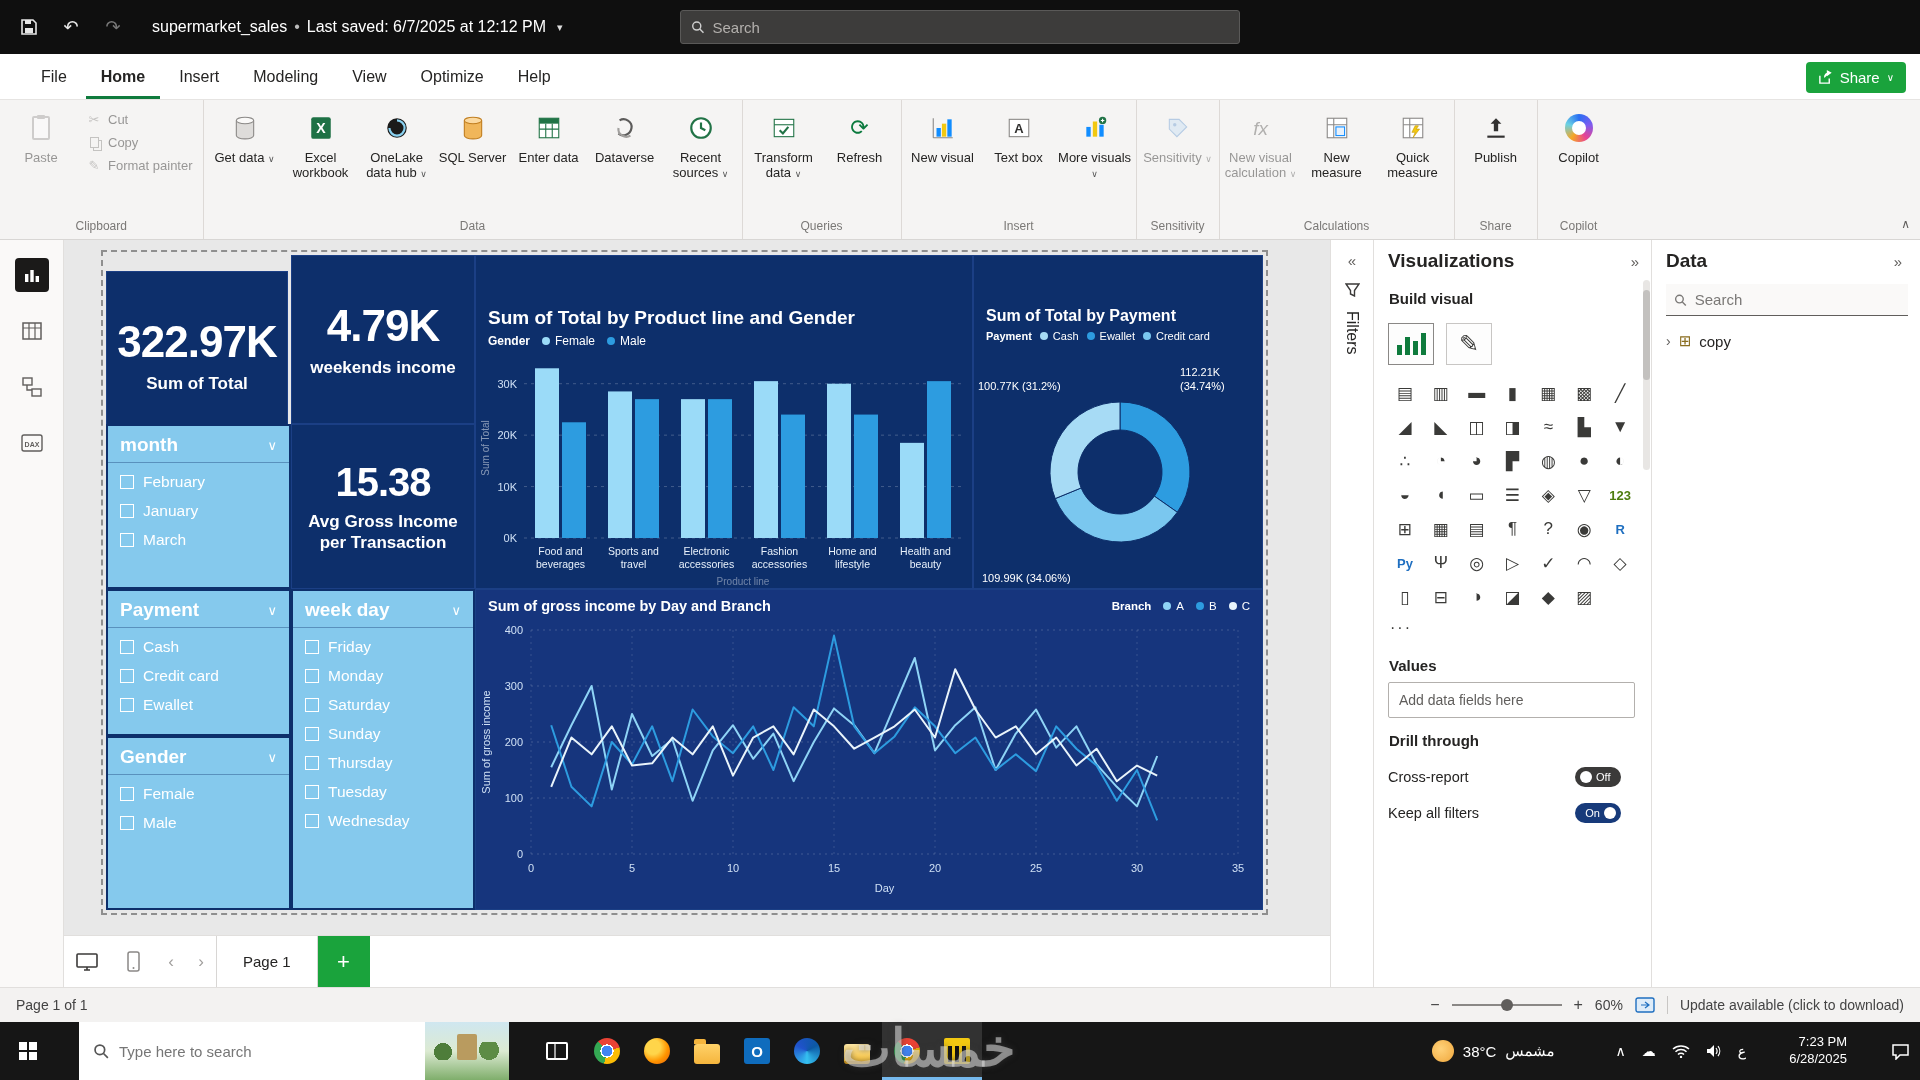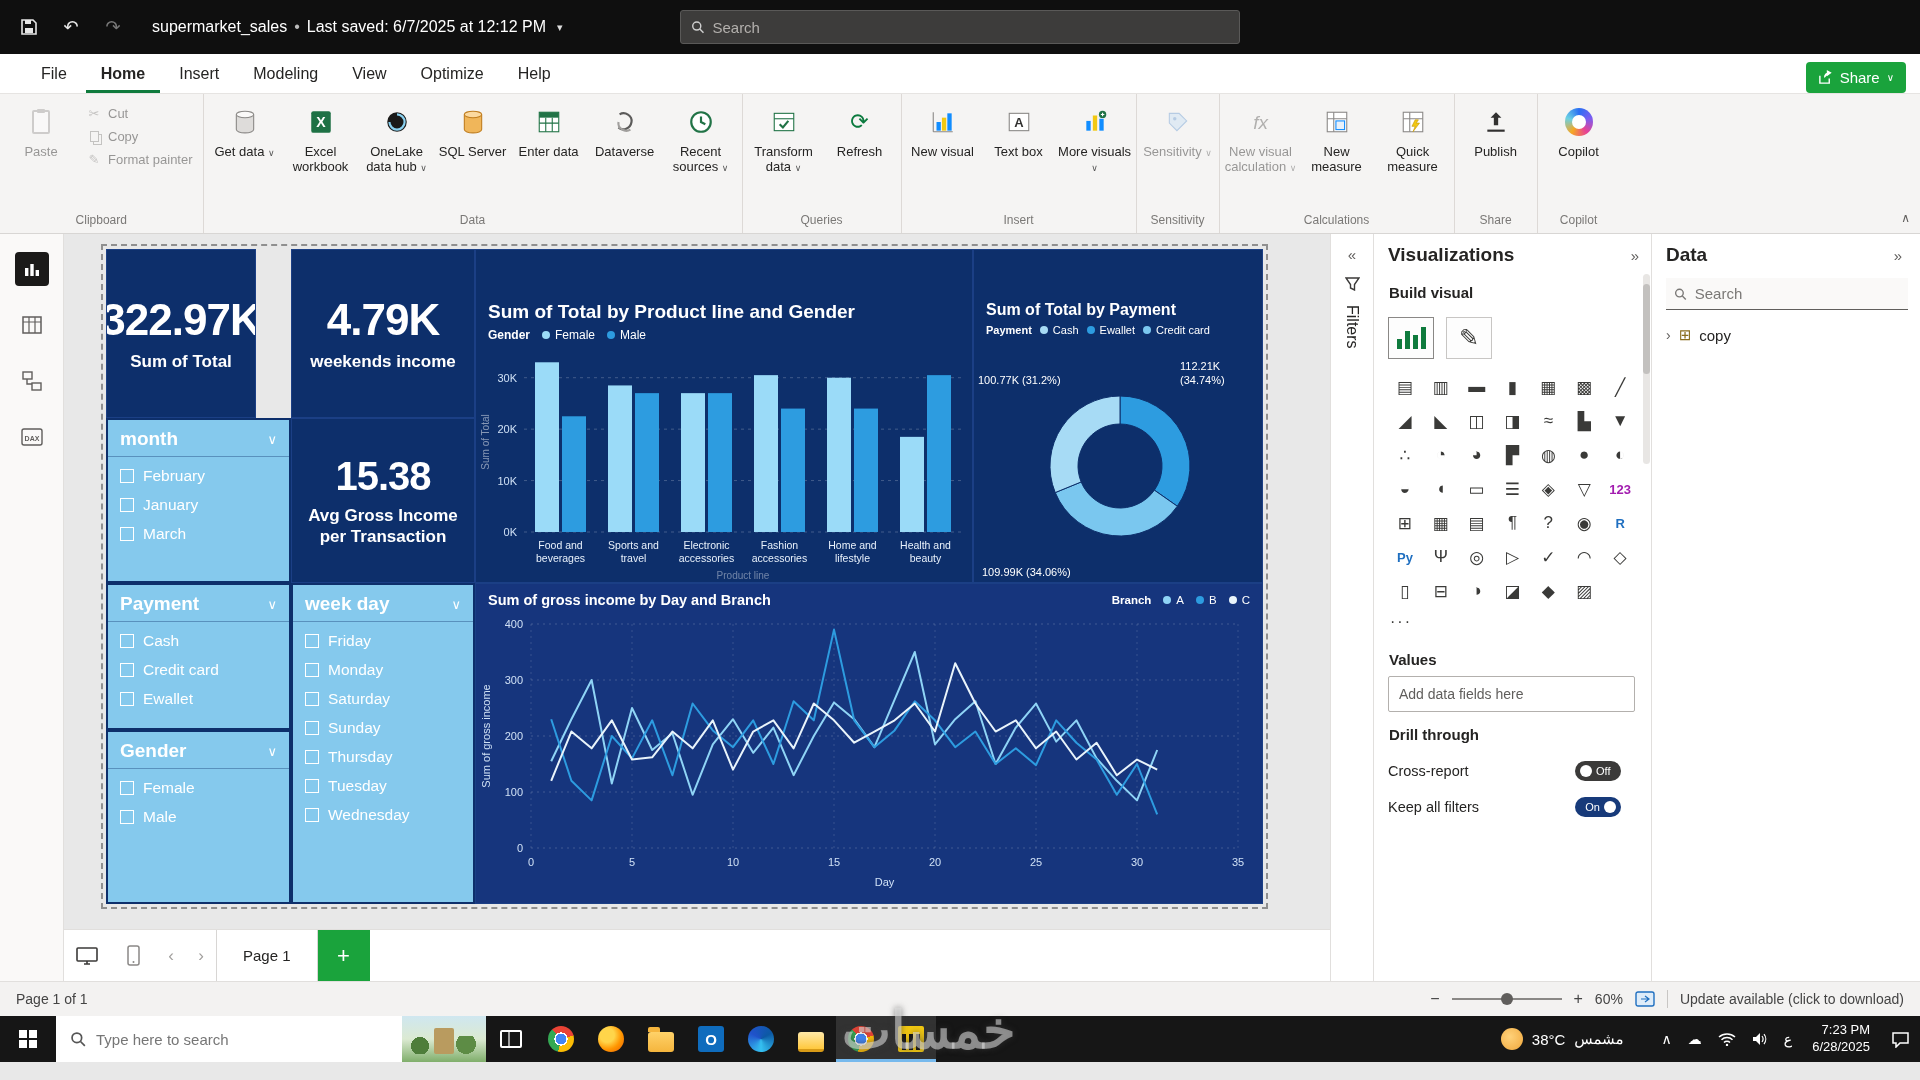--- a/index.html
+++ b/index.html
@@ -15,21 +15,21 @@
   .tb-search{position:absolute;left:50%;transform:translateX(-50%);width:560px;height:34px;background:#3d3c3b;border:1px solid #5a5958;border-radius:3px;display:flex;align-items:center;padding:0 10px;gap:8px;}
   .tb-search input{background:transparent;border:none;outline:none;color:#e8e8e8;font-size:15px;width:100%;}
   .tb-search input::placeholder{color:#b3b0ad;}
   .tb-right{margin-left:auto;display:flex;align-items:center;height:100%;}
   .signin{font-size:15px;margin-right:12px;}
   .avatar{width:30px;height:30px;border-radius:50%;background:#f3f2f1;position:relative;margin-right:22px;overflow:hidden;}
   .avatar::before{content:"";position:absolute;width:12px;height:12px;border-radius:50%;background:#4f4d4b;left:9px;top:5px;}
   .avatar::after{content:"";position:absolute;width:22px;height:14px;border-radius:50% 50% 0 0;background:#4f4d4b;left:4px;top:18px;}
   .winbtn{width:56px;height:54px;display:flex;align-items:center;justify-content:center;font-size:17px;color:#fff;}
   
-  .menubar{height:40px;background:#fff;display:flex;align-items:stretch;position:relative;border-bottom:1px solid #e6e4e2;}
+  .menubar{height:46px;background:#fff;display:flex;align-items:stretch;position:relative;border-bottom:1px solid #e6e4e2;}
   .menu-items{display:flex;align-items:stretch;padding-left:26px;gap:4px;}
   .menu-item{display:flex;align-items:center;padding:0 15px;font-size:16px;color:#252423;}
   .menu-item.active{font-weight:bold;box-shadow:inset 0 -3px 0 #0f7b3d;}
   .share-btn{position:absolute;right:14px;top:8px;height:31px;background:#1aa33c;color:#fff;border-radius:4px;display:flex;align-items:center;gap:7px;padding:0 12px;font-size:15px;}
   .share-btn .chv{font-size:10px;}
   
   .ribbon{height:140px;background:#f5f4f3;display:flex;position:relative;border-bottom:1px solid #d8d6d4;}
   .rgroup{display:flex;flex-direction:column;border-right:1px solid #ddd9d6;padding:6px 4px 2px;}
   .rg-content{flex:1;display:flex;align-items:flex-start;gap:2px;}
   .rg-label{font-size:12px;color:#7a7876;text-align:center;padding:2px 6px 4px;}
@@ -117,21 +117,21 @@
   .viz-scroll{position:absolute;right:1px;top:40px;width:7px;height:190px;background:#e8e6e4;border-radius:4px;}
   .viz-scroll::before{content:"";position:absolute;left:0;top:10px;width:7px;height:90px;background:#c3c1bf;border-radius:4px;}
   .data-pane{width:268px;background:#fff;display:flex;flex-direction:column;padding:10px 12px 0 14px;}
   .search-box{display:flex;align-items:center;gap:8px;background:#faf9f8;border-bottom:1px solid #605e5c;padding:7px 8px;margin-top:12px;}
   .search-box input{border:none;outline:none;background:transparent;font-size:15px;color:#333;width:100%;}
   .search-box input::placeholder{color:#7a7876;}
   .tree-item{display:flex;align-items:center;gap:8px;margin-top:16px;font-size:15px;color:#252423;}
   .tree-item .exp{color:#605e5c;font-size:14px;}
   .tree-item .tbl{color:#8a6d1f;font-size:15px;}
   
-  .taskbar{height:46px;background:#161616;display:flex;align-items:center;color:#fff;position:relative;}
+  .taskbar{height:58px;background:#161616;display:flex;align-items:center;color:#fff;position:relative;gap:23px;}
   .start{width:56px;height:100%;display:flex;align-items:center;justify-content:center;}
   .win-logo{display:grid;grid-template-columns:8px 8px;grid-template-rows:8px 8px;gap:2px;}
   .win-logo i{background:#fff;display:block;}
   .tb2-search{width:430px;height:100%;background:#fff;display:flex;align-items:center;gap:10px;padding-left:14px;color:#5f5f5f;position:relative;}
   .tb2-search input{border:none;outline:none;font-size:15px;color:#444;width:230px;background:transparent;}
   .tb2-search input::placeholder{color:#767676;}
   .bing-art{position:absolute;right:0;top:0;width:84px;height:100%;background:linear-gradient(180deg,#cfe7f0 0%,#dcead2 50%,#7fae6b 100%);}
   .bing-art::before{content:"";position:absolute;left:32px;top:12px;width:20px;height:26px;background:#b99b5f;border-radius:2px;}
   .bing-art::after{content:"";position:absolute;left:6px;top:20px;width:70px;height:18px;background:radial-gradient(circle at 12px 10px,#4e7d3a 0 9px,transparent 9px),radial-gradient(circle at 58px 8px,#5d8c45 0 10px,transparent 10px);}
   .task-icons{display:flex;align-items:center;height:100%;}
@@ -464,21 +464,21 @@
           <rect x="2" y="4" width="20" height="16" rx="2" fill="none" stroke="#605e5c" stroke-width="1.4"></rect>
           <text x="12" y="15.5" text-anchor="middle" font-size="7" fill="#605e5c" font-weight="bold">DAX</text>
         </svg>
     </div>
   </div>
 
   <div class="canvas-col">
     <div class="canvas">
       <div class="dashboard">
 
-        <div class="tile navy kpi" style="left:0;top:0;width:150px;height:169px">
+        <div class="tile navy kpi" style="left:0;top:16px;width:182px;height:169px">
           <div class="kpi-val">322.97K</div>
           <div class="kpi-lbl">Sum of Total</div>
         </div>
         <div class="tile navy kpi" style="left:185px;top:0;width:184px;height:169px">
           <div class="kpi-val">4.79K</div>
           <div class="kpi-lbl">weekends income</div>
         </div>
 
         <div class="tile navy" style="left:369px;top:0;width:498px;height:334px">
           <div class="ct-title bar-title">Sum of Total by Product line and Gender</div>
@@ -783,21 +783,21 @@
         <span class="viz-cell">▛</span>
         <span class="viz-cell">◍</span>
         <span class="viz-cell">●</span>
         <span class="viz-cell">◐</span>
         <span class="viz-cell">◒</span>
         <span class="viz-cell">◖</span>
         <span class="viz-cell">▭</span>
         <span class="viz-cell">☰</span>
         <span class="viz-cell">◈</span>
         <span class="viz-cell">▽</span>
-        <span class="viz-cell" style="color: #a21caf; font-size: 13px; font-weight: bold;">123</span>
+        <span class="viz-cell" style="color: #4d7c0f; font-size: 13px; font-weight: bold;">123</span>
         <span class="viz-cell">⊞</span>
         <span class="viz-cell">▦</span>
         <span class="viz-cell">▤</span>
         <span class="viz-cell">¶</span>
         <span class="viz-cell">?</span>
         <span class="viz-cell">◉</span>
         <span class="viz-cell" style="color: rgb(31, 111, 192); font-size: 13px; font-weight: bold;">R</span>
         <span class="viz-cell" style="color: rgb(31, 111, 192); font-size: 13px; font-weight: bold;">Py</span>
         <span class="viz-cell">Ψ</span>
         <span class="viz-cell">◎</span>

